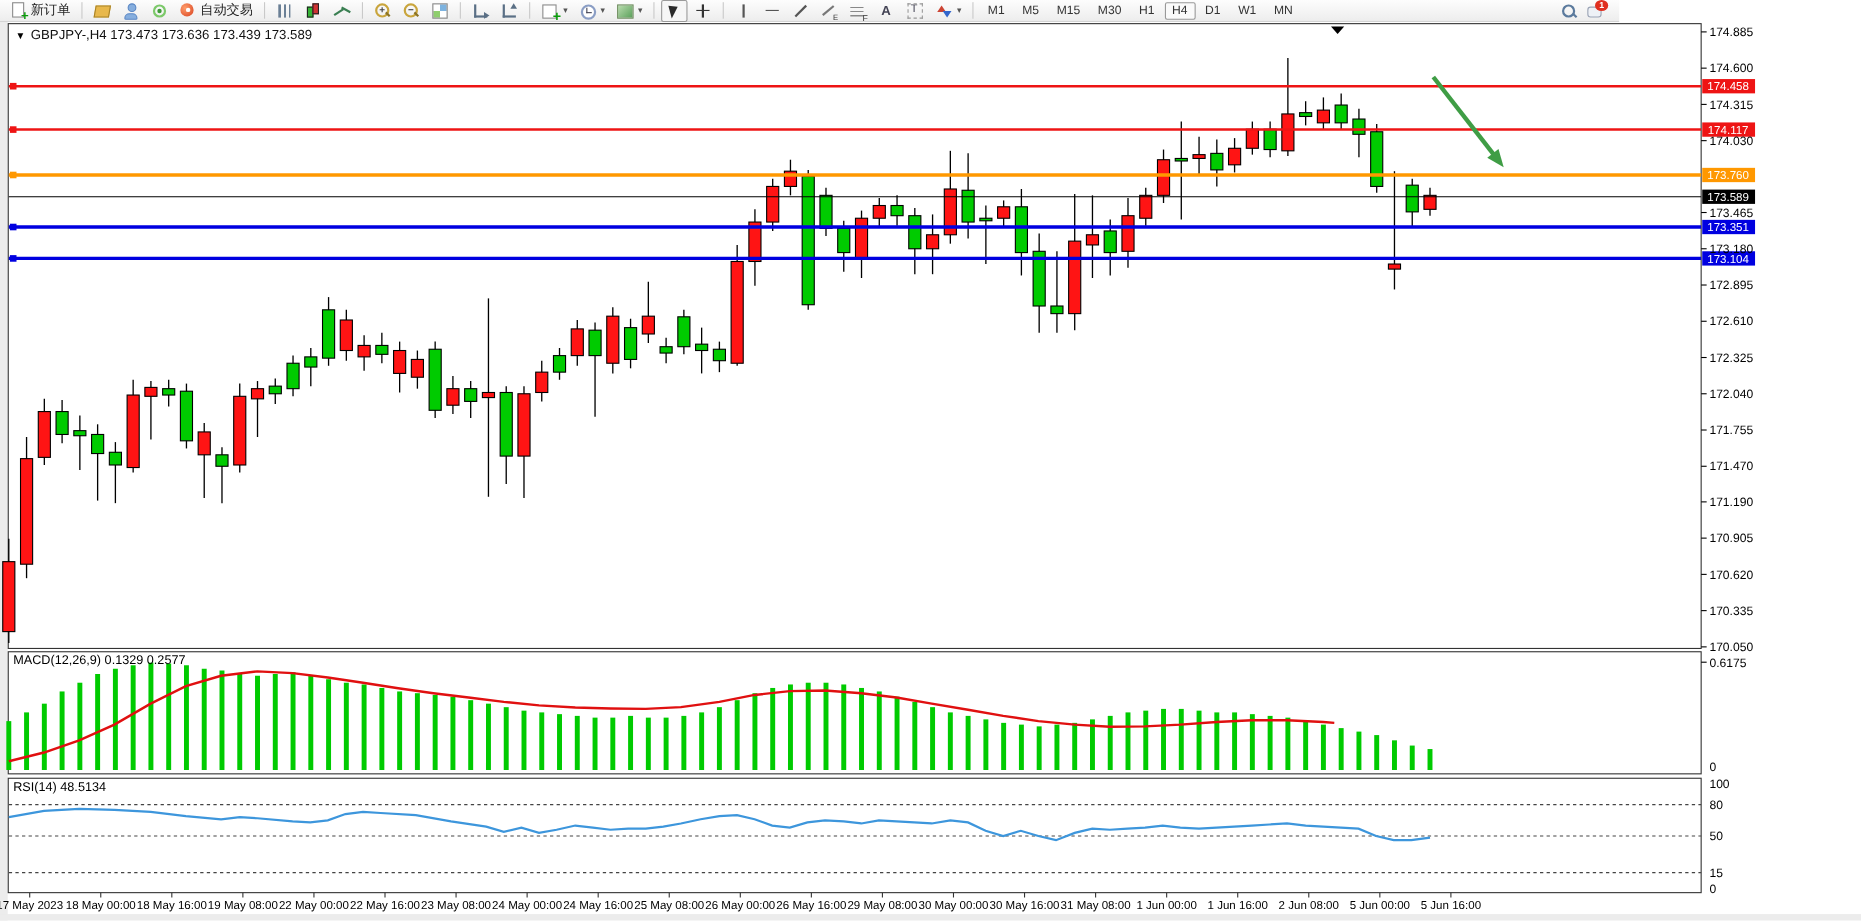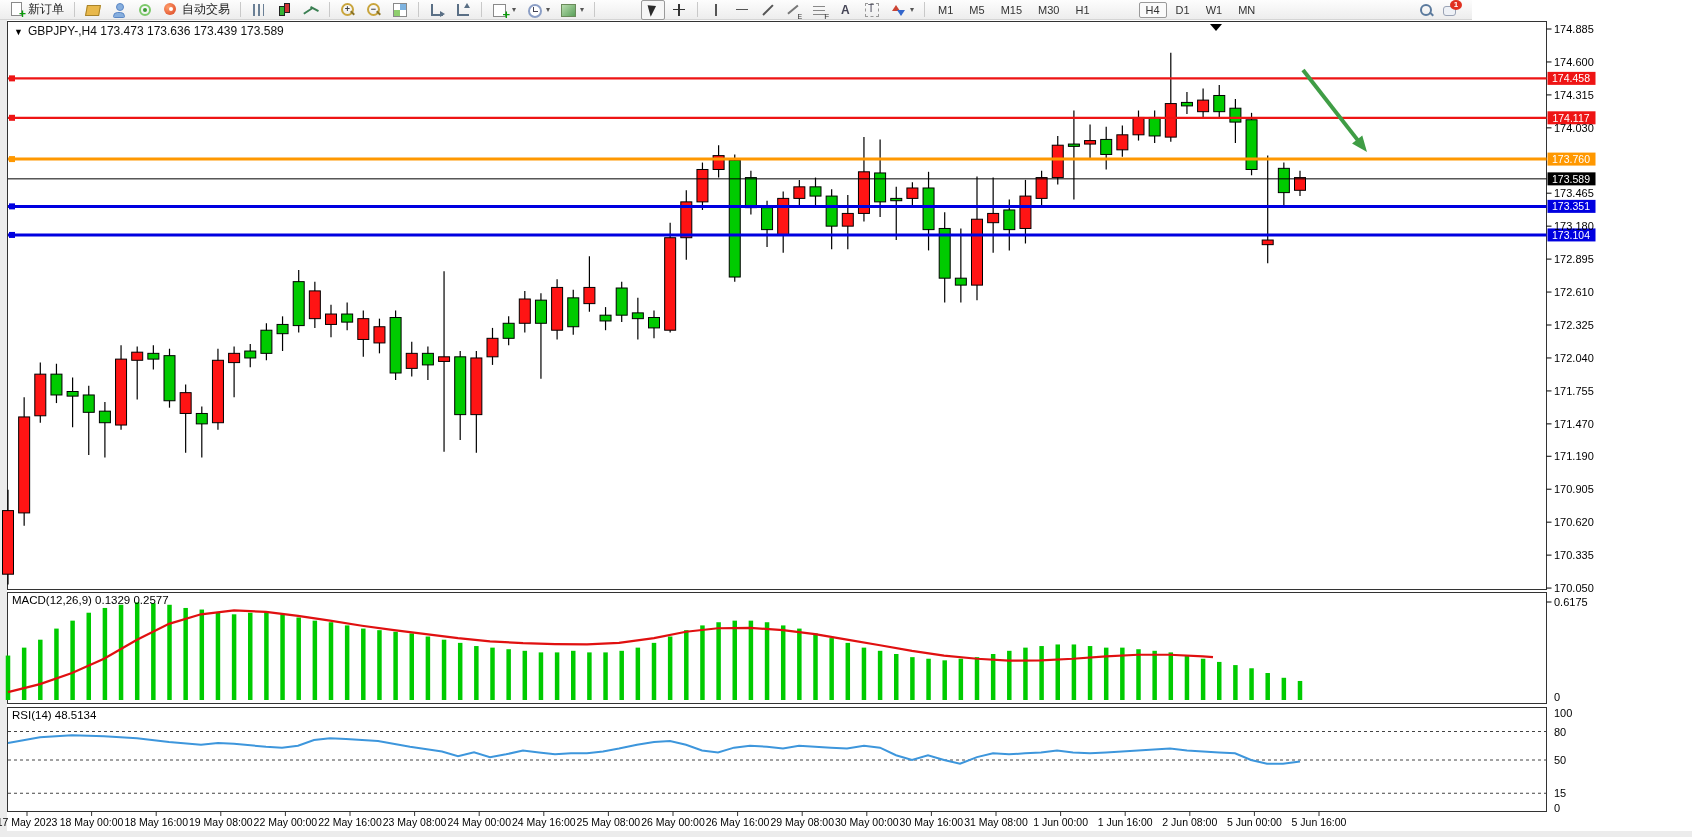--- a/index.html
+++ b/index.html
@@ -3,21 +3,21 @@
 <meta charset="utf-8">
 <style>
   html,body{margin:0;padding:0;background:#ffffff;width:1692px;height:837px;overflow:hidden;
     font-family:"Liberation Sans",sans-serif;}
   #toolbar{position:absolute;top:0;left:0;width:1472px;height:20px;z-index:5;
     background:linear-gradient(#fdfdfd,#ededed);border-bottom:1px solid #d4d4d4;
     display:flex;align-items:center;padding:0 2px;box-sizing:border-box;font-size:12px;color:#222;}
   .tb-group{display:flex;align-items:center;gap:2px;padding:0 3px;}
   .tb-sep{width:1px;height:15px;background:#c9c9c9;margin:0 3px;}
   .tb-btn{display:flex;align-items:center;gap:3px;padding:1px 3px;border:1px solid transparent;border-radius:2px;cursor:default;}
-  .tb-btn.active{background:#f6f6f6;border:1px solid #9a9a9a;margin-left:40px;}
+  .tb-btn.active{background:#f6f6f6;border:1px solid #9a9a9a;}
   .tf-btn{padding:1px 6px;font-size:11px;color:#333;border:1px solid transparent;}
   .tf-btn.active{background:#fafafa;border:1px solid #999;}
   .tb-right{margin-left:auto;display:flex;align-items:center;gap:8px;padding-right:10px;}
   .caret{font-size:8px;color:#555;margin-left:1px;}
   
   .ico{width:16px;height:16px;position:relative;display:inline-block;flex:0 0 auto;}
   .ico::before,.ico::after{content:"";position:absolute;}
   .ico-doc-plus::before{left:2px;top:0;width:9px;height:12px;background:#fff;border:1px solid #8a8a8a;}
   .ico-doc-plus::after{content:"+";right:-1px;bottom:-3px;color:#0a9c0a;font-weight:bold;font-size:12px;}
   .ico-notes::before{left:1px;top:3px;width:12px;height:9px;background:#e8b84b;border:1px solid #a8832a;transform:skewX(-10deg);}

